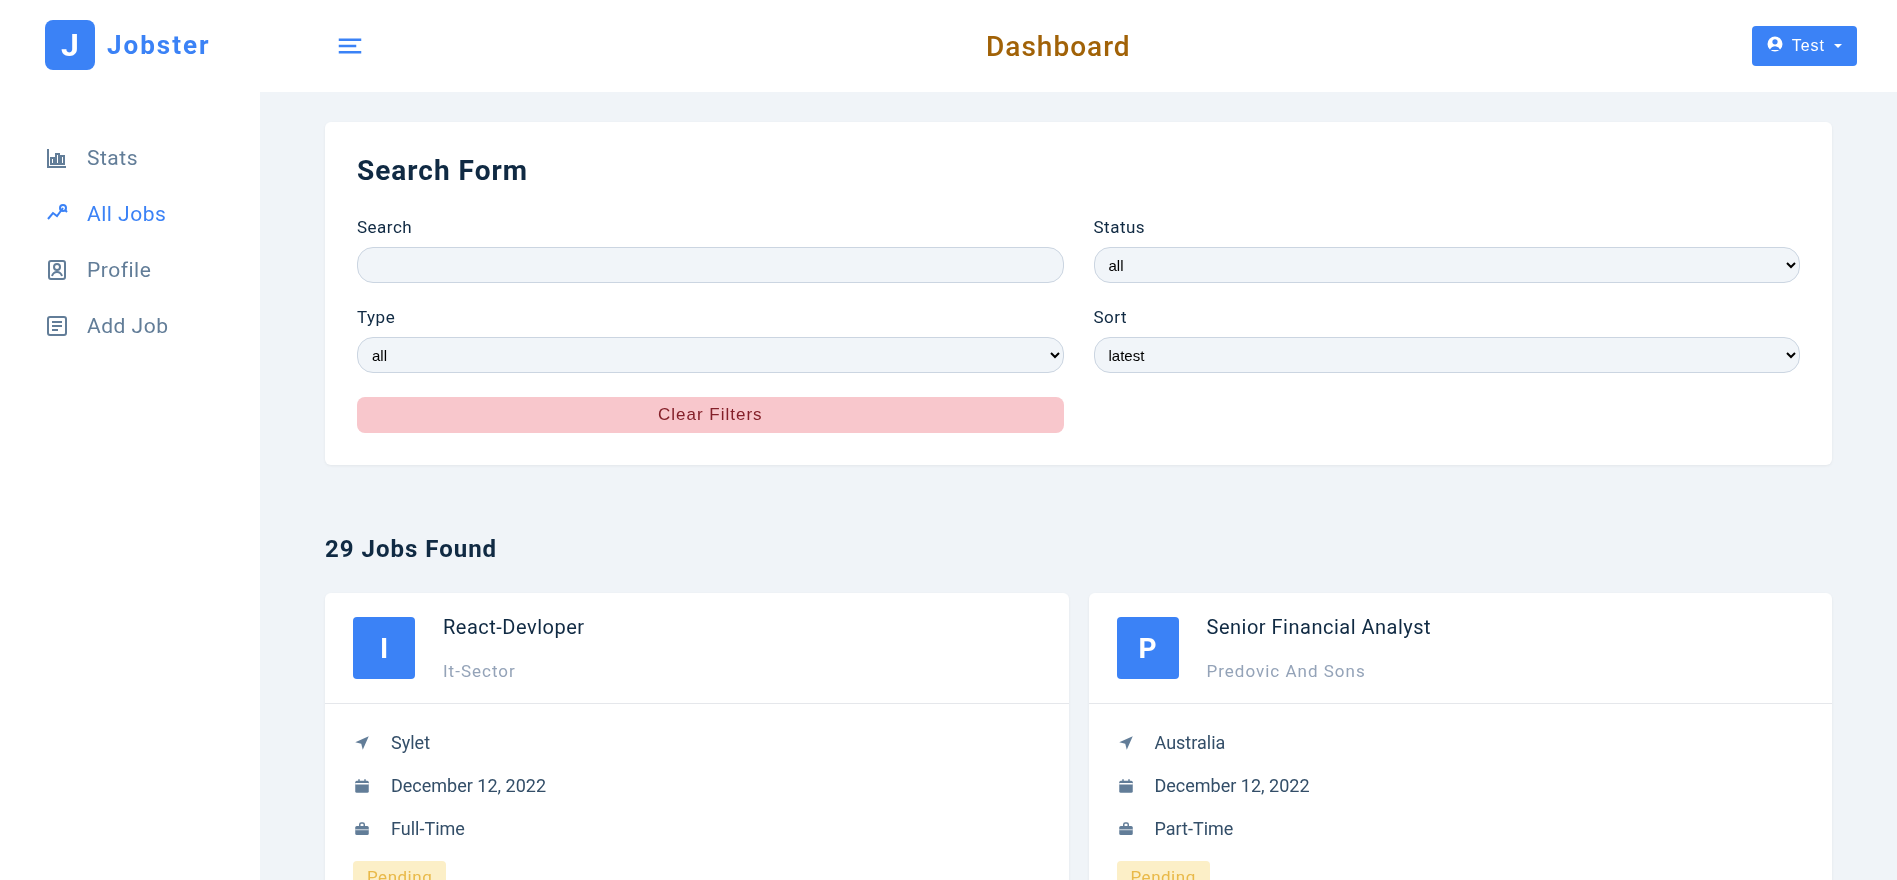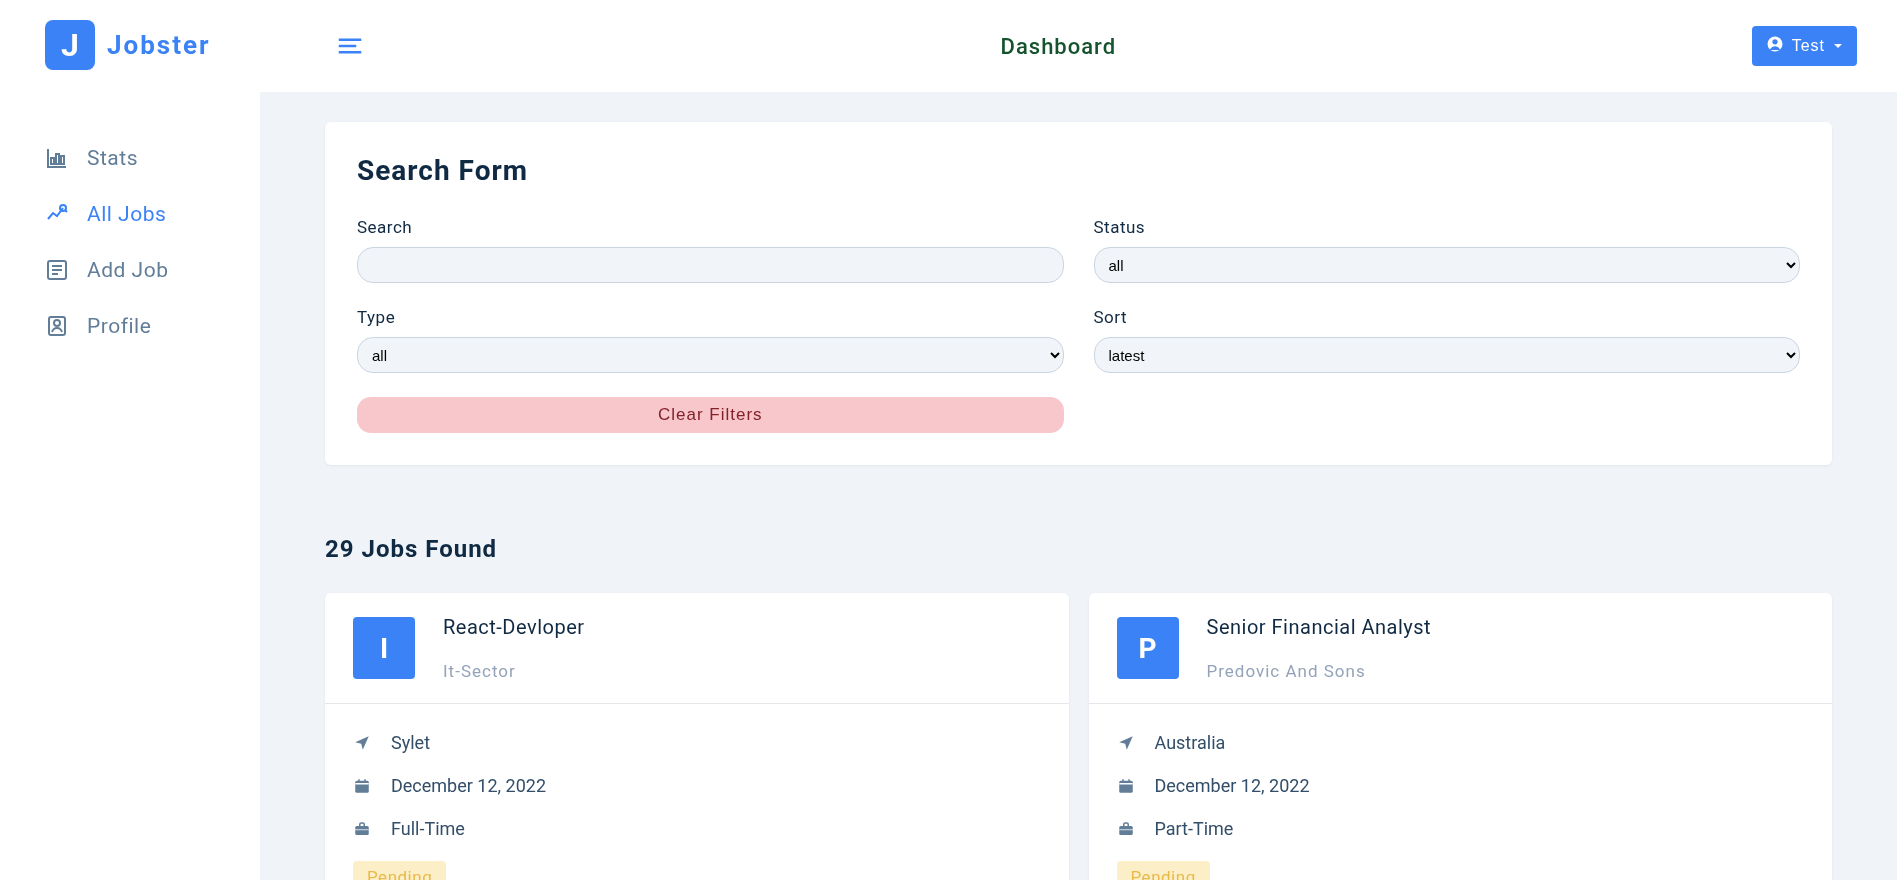--- a/index.html
+++ b/index.html
@@ -75,23 +75,23 @@
       align-items: center;
       justify-content: space-between;
       padding: 0 40px 0 75px;
     }
     .menu-toggle {
       color: #3b82f6;
       cursor: pointer;
       display: flex;
     }
     .page-title {
-      font-size: 22px;
+      font-size: 28px;
       font-weight: 500;
-      color: #14532d;
+      color: #a16207;
       letter-spacing: 1px;
     }
     .user-btn {
       background: #3b82f6;
       color: #fff;
       border: none;
       border-radius: 4px;
       padding: 9px 14px;
       display: flex;
       align-items: center;
@@ -134,21 +134,21 @@
       border: 1px solid #cbd5e1;
       background: #f1f5f9;
       border-radius: 16px;
       padding: 0 10px;
       font-size: 15px;
     }
     .clear-btn {
       background: #f8c7cc;
       color: #842029;
       border: none;
-      border-radius: 14px;
+      border-radius: 8px;
       height: 36px;
       cursor: pointer;
       font-size: 17px;
       letter-spacing: 1px;
       align-self: end;
     }
     .results-title {
       font-size: 24px;
       font-weight: 700;
       color: #102a43;
@@ -236,35 +236,35 @@
             <path d="M3 17l5-6 4 3 6-8"></path>
             <circle cx="18" cy="6" r="3"></circle>
             <path d="M20 8l2 2"></path>
           </svg>
       </span>
       <span class="nav-label">All Jobs</span>
     </div>
     <div class="nav-item">
       <span class="nav-icon">
         <svg width="24" height="24" viewBox="0 0 24 24" fill="none" stroke="currentColor" stroke-width="2">
-            <rect x="3" y="3" width="18" height="18" rx="2"></rect>
-            <path d="M7 8h10M7 12h10M7 16h6"></path>
-          </svg>
-      </span>
-      <span class="nav-label">Add Job</span>
+            <rect x="4" y="3" width="16" height="18" rx="2"></rect>
+            <circle cx="12" cy="9" r="3"></circle>
+            <path d="M7 18c1-3 3-4 5-4s4 1 5 4"></path>
+          </svg>
+      </span>
+      <span class="nav-label">Profile</span>
     </div>
     <div class="nav-item">
       <span class="nav-icon">
         <svg width="24" height="24" viewBox="0 0 24 24" fill="none" stroke="currentColor" stroke-width="2">
-            <rect x="4" y="3" width="16" height="18" rx="2"></rect>
-            <circle cx="12" cy="9" r="3"></circle>
-            <path d="M7 18c1-3 3-4 5-4s4 1 5 4"></path>
-          </svg>
-      </span>
-      <span class="nav-label">Profile</span>
+            <rect x="3" y="3" width="18" height="18" rx="2"></rect>
+            <path d="M7 8h10M7 12h10M7 16h6"></path>
+          </svg>
+      </span>
+      <span class="nav-label">Add Job</span>
     </div>
   </nav>
 </aside>
 
 <main class="main">
   <div class="topbar">
     <span class="menu-toggle">
       <svg width="30" height="30" viewBox="0 0 24 24" fill="currentColor">
           <path d="M3 6h18v2H3zM3 11h14v2H3zM3 16h18v2H3z"></path>
         </svg>

